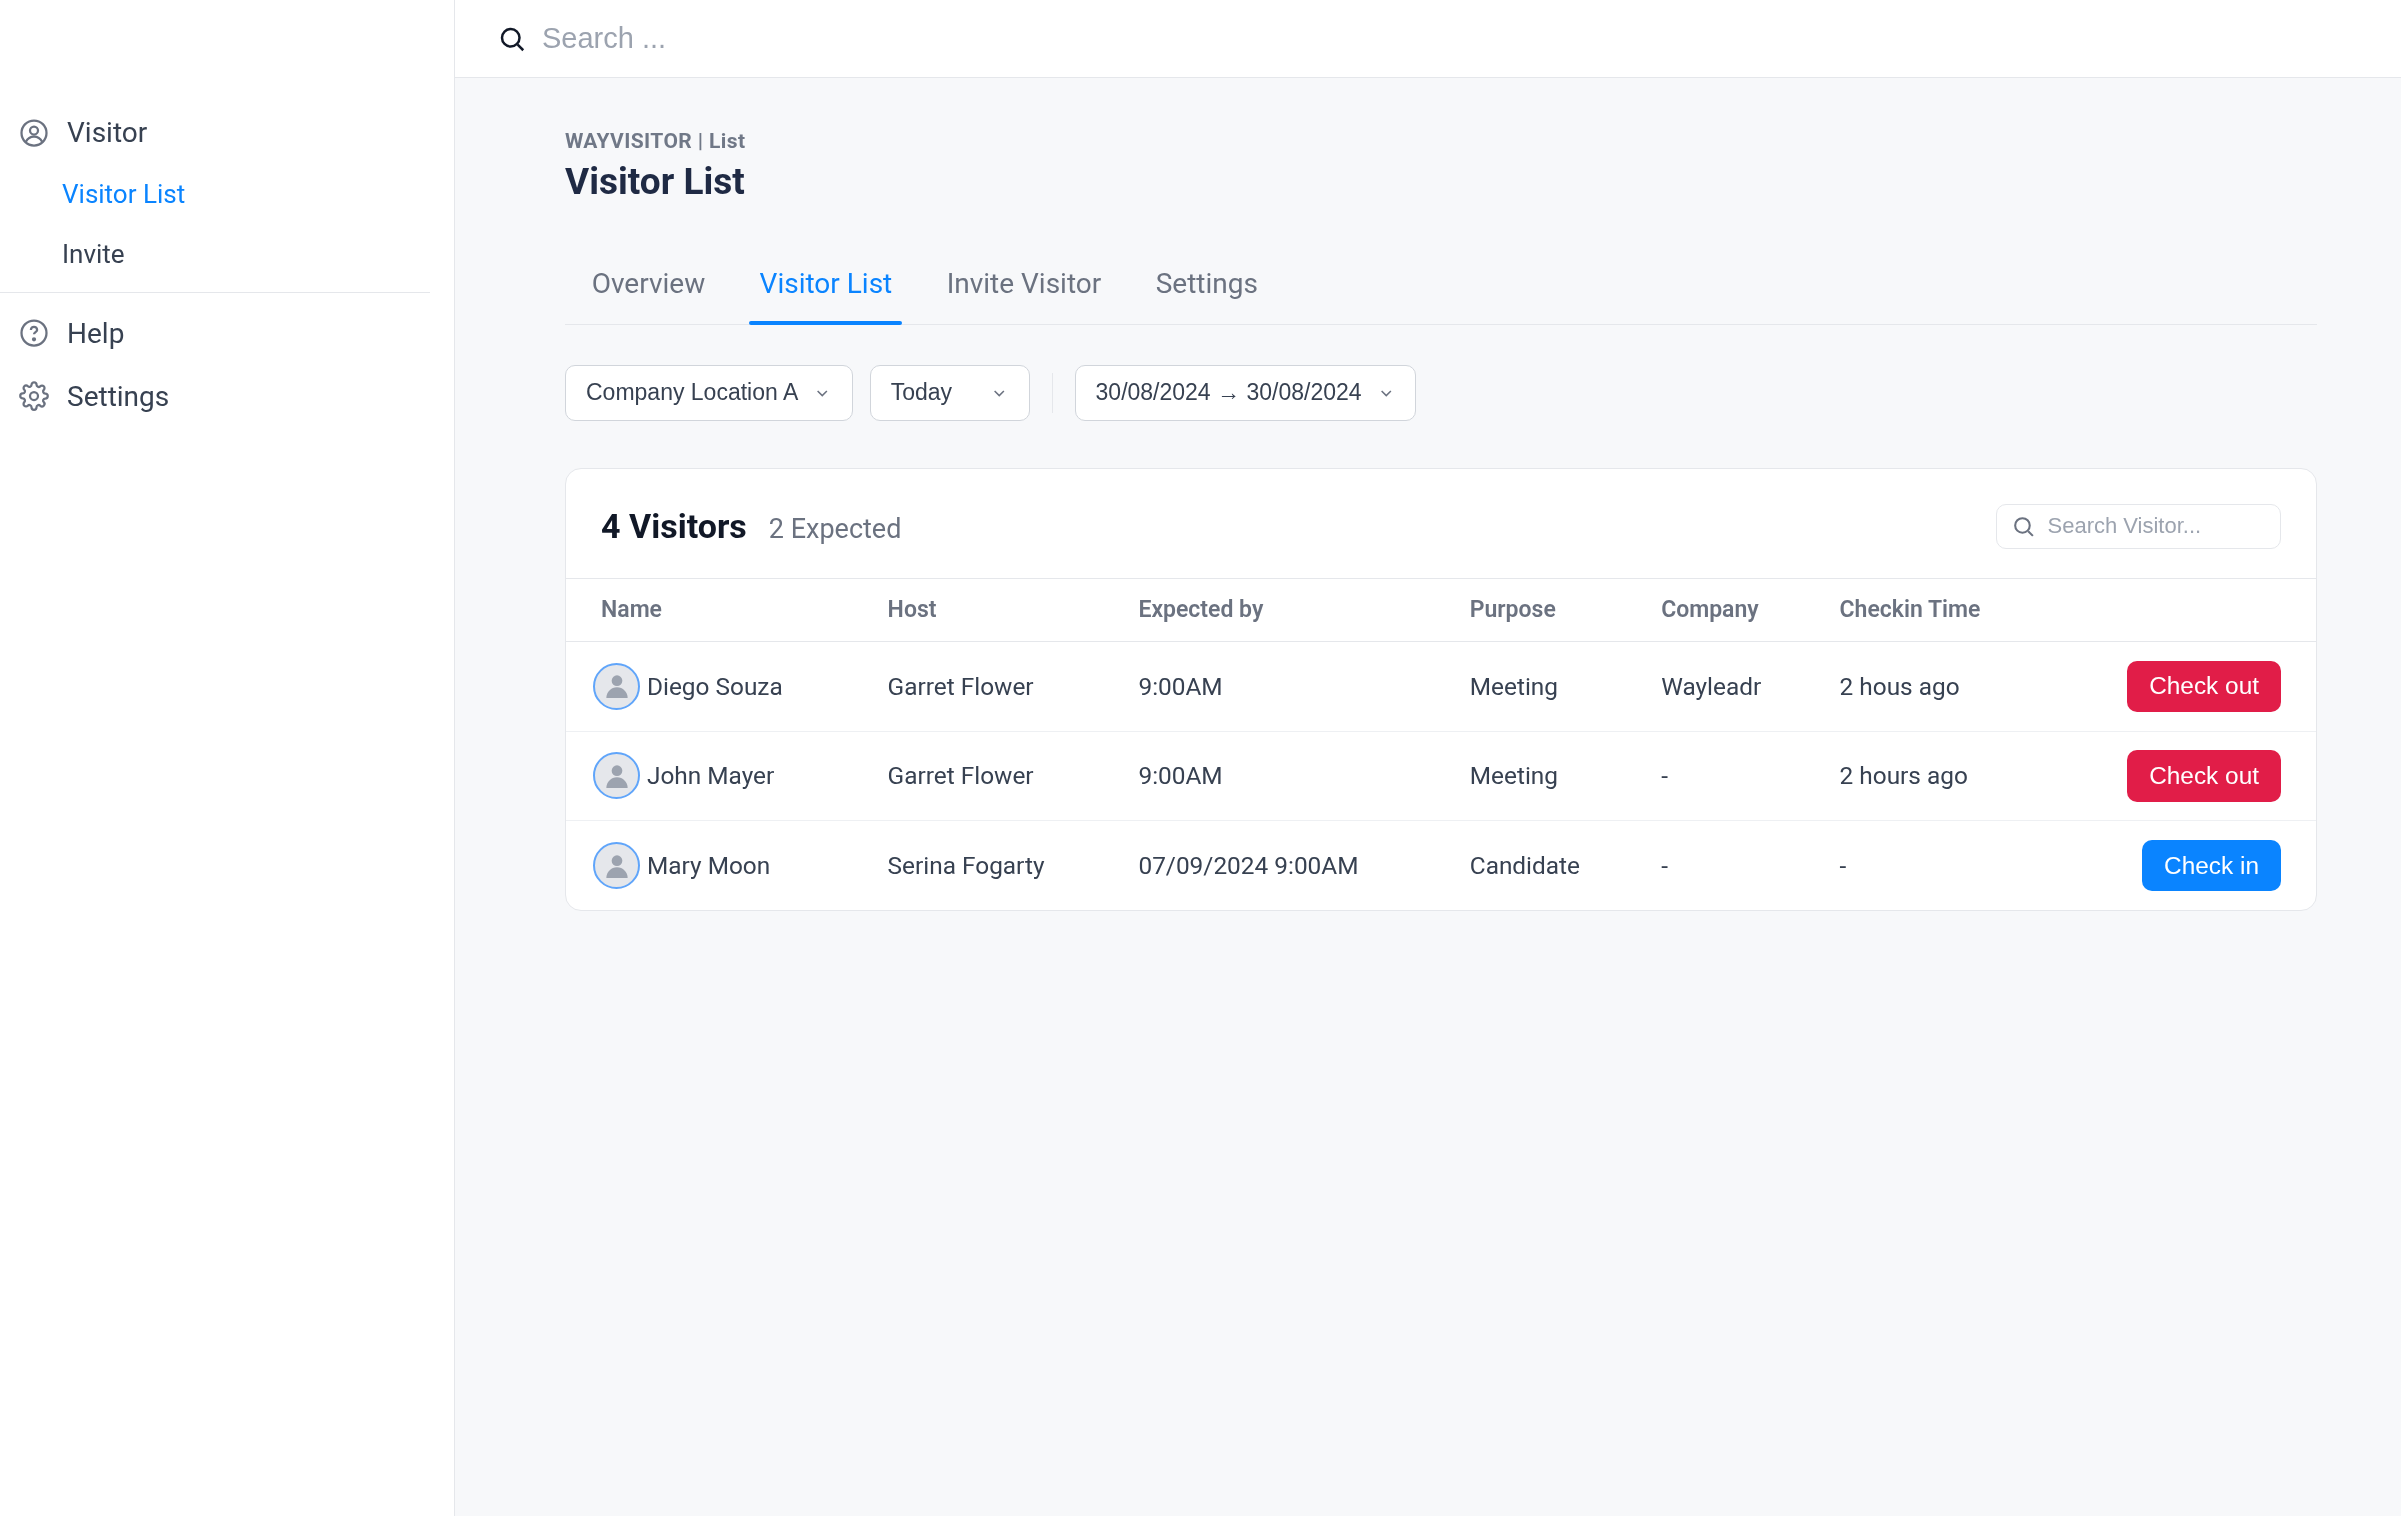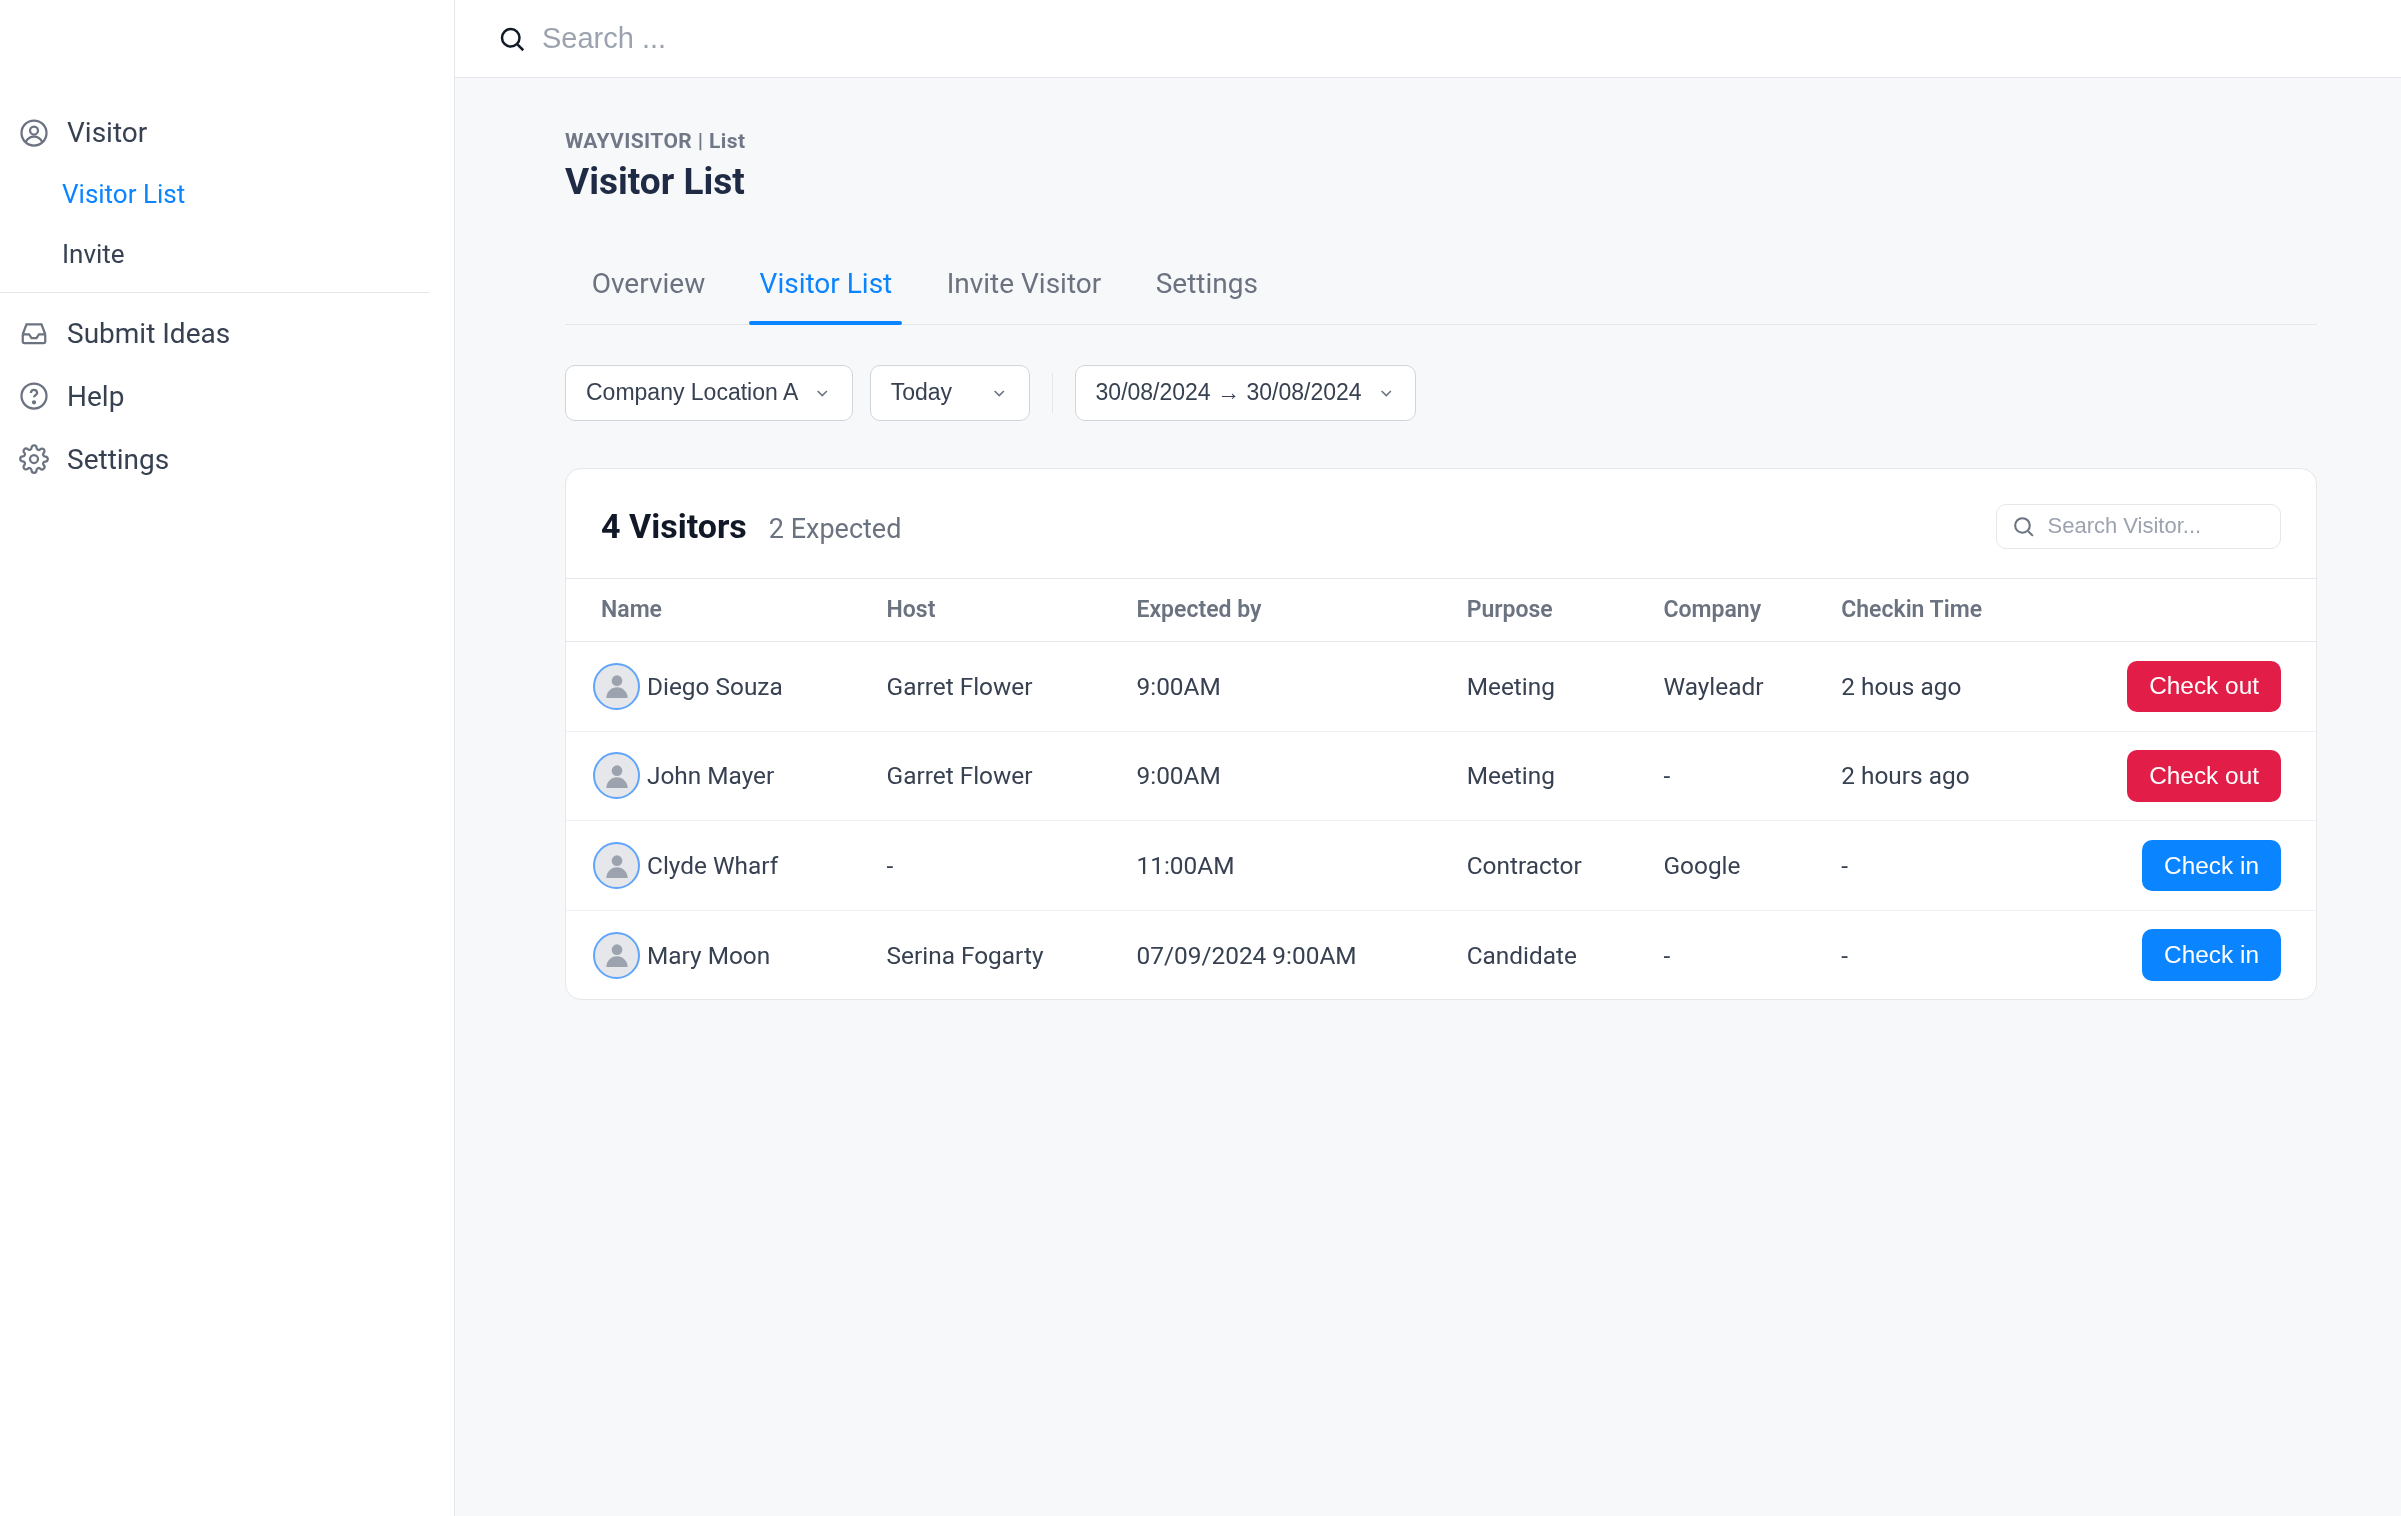--- a/index.html
+++ b/index.html
@@ -206,30 +206,20 @@
     </div>
     <div class="nav-sub active">
       <span>Visitor List</span>
     </div>
     <div class="nav-sub">
       <span>Invite</span>
     </div>
 
     <div class="divider"></div>
 
-    <div class="nav-item">
-      <span class="icon">
-        <svg viewBox="0 0 24 24" fill="none" stroke="#6b7280" stroke-width="1.8">
-            <path d="M3 13l3-8h12l3 8"></path>
-            <path d="M3 13v6a1 1 0 001 1h16a1 1 0 001-1v-6"></path>
-            <path d="M3 13h5l2 3h4l2-3h5"></path>
-          </svg>
-      </span>
-      <span>Submit Ideas</span>
-    </div>
     <div class="nav-item">
       <span class="icon">
         <svg viewBox="0 0 24 24" fill="none" stroke="#6b7280" stroke-width="1.8">
             <circle cx="12" cy="12" r="10"></circle>
             <path d="M9.5 9.5a2.5 2.5 0 115 0c0 1.6-2.5 2-2.5 3.5"></path>
             <circle cx="12" cy="17" r="0.8" fill="#6b7280"></circle>
           </svg>
       </span>
       <span>Help</span>
     </div>
@@ -359,39 +349,20 @@
             </tr>
             <tr>
               <td>
                 <div class="name-cell">
                   <div class="avatar">
                     <svg viewBox="0 0 24 24" fill="#9ca3af">
                       <circle cx="12" cy="8" r="4"></circle>
                       <path d="M4 21c0-4.4 3.6-8 8-8s8 3.6 8 8"></path>
                     </svg>
                   </div>
-                  <span>Clyde Wharf</span>
-                </div>
-              </td>
-              <td>-</td>
-              <td>11:00AM</td>
-              <td>Contractor</td>
-              <td>Google</td>
-              <td>-</td>
-              <td><button class="btn btn-blue">Check in</button></td>
-            </tr>
-            <tr>
-              <td>
-                <div class="name-cell">
-                  <div class="avatar">
-                    <svg viewBox="0 0 24 24" fill="#9ca3af">
-                      <circle cx="12" cy="8" r="4"></circle>
-                      <path d="M4 21c0-4.4 3.6-8 8-8s8 3.6 8 8"></path>
-                    </svg>
-                  </div>
                   <span>Mary Moon</span>
                 </div>
               </td>
               <td>Serina Fogarty</td>
               <td>07/09/2024 9:00AM</td>
               <td>Candidate</td>
               <td>-</td>
               <td>-</td>
               <td><button class="btn btn-blue">Check in</button></td>
             </tr>

